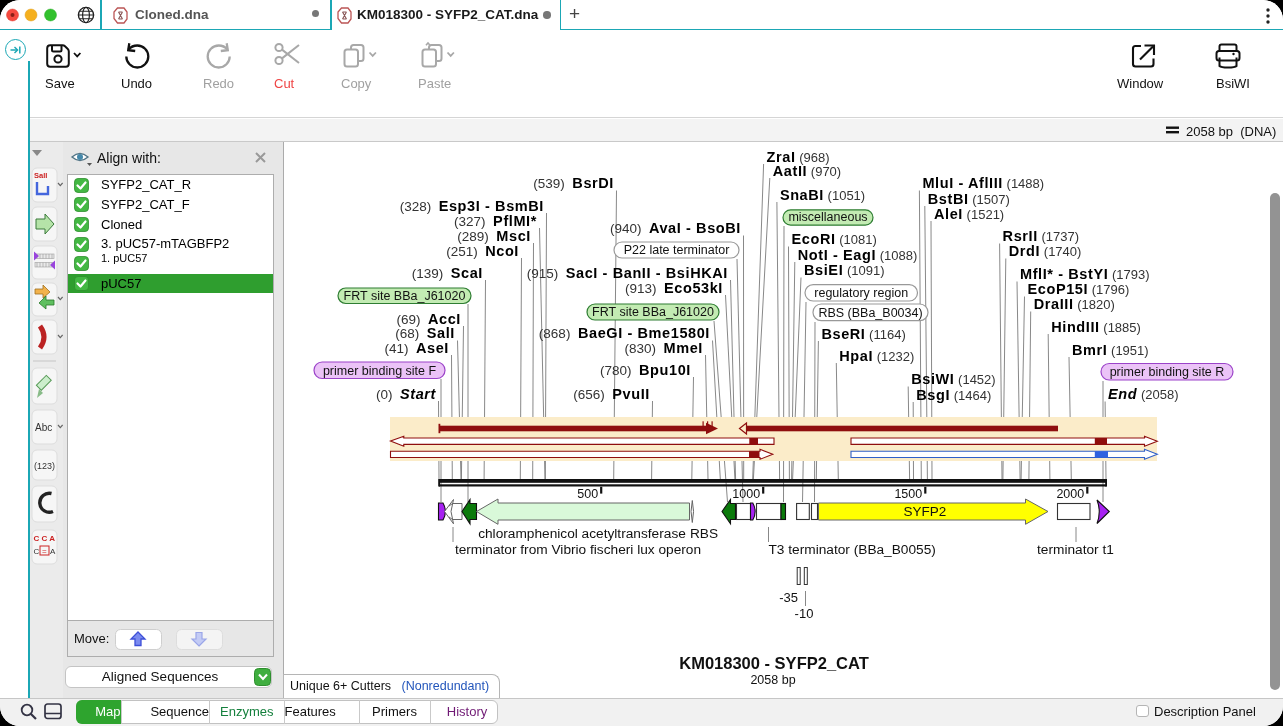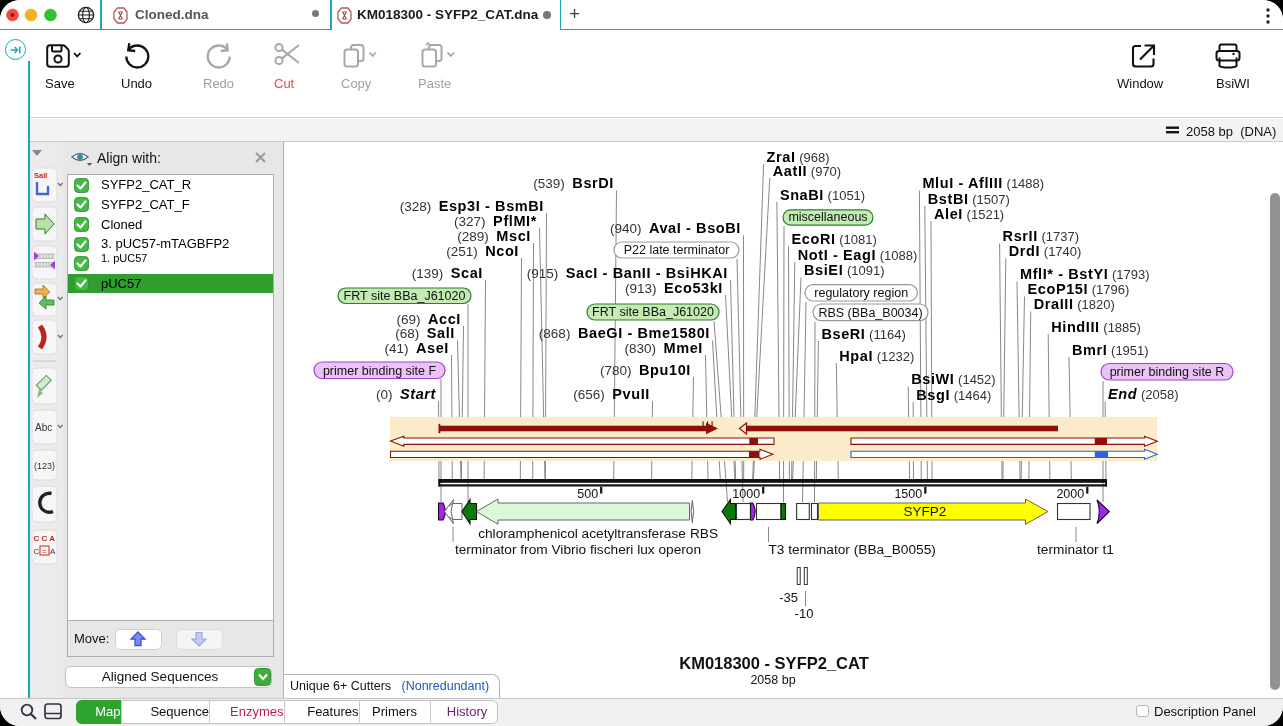--- a/index.html
+++ b/index.html
@@ -459,23 +459,23 @@
  <rect x="1" y="1" width="16" height="14.5" rx="2.5" fill="none" stroke="#334" stroke-width="1.7"></rect>
  <line x1="1" y1="10.5" x2="17" y2="10.5" stroke="#334" stroke-width="1.7"></line>
 </svg>
 
 <div class="abs" style="left:76px;top:699.5px;width:421.5px;height:24.5px;background:#fff;border:1px solid #C2C2C2;border-radius:6px;overflow:hidden"></div>
 
 <div class="abs" style="left:76px;top:699.5px;width:44.5px;height:24.5px;background:#2EA42E;border-radius:6px 0 0 6px;color:#fff;font-size:13px;text-align:right;line-height:24.5px">Map</div>
 
 <div class="abs" style="left:120.5px;top:699.5px;width:88.5px;height:24.5px;border-left:1px solid #C9C9C9;color:#111;font-size:13px;text-align:right;line-height:24.5px">Sequence</div>
 
-<div class="abs" style="left:209px;top:699.5px;width:74.5px;height:24.5px;border-left:1px solid #C9C9C9;color:#be185d;font-size:13px;text-align:right;line-height:24.5px">Enzymes</div>
-
-<div class="abs" style="left:283.5px;top:699.5px;width:75.0px;height:24.5px;border-left:1px solid #C9C9C9;color:#111;font-size:13px;text-align:right;line-height:24.5px">Features</div>
+<div class="abs" style="left:209px;top:699.5px;width:74.5px;height:24.5px;border-left:1px solid #C9C9C9;color:#15803d;font-size:13px;text-align:center;line-height:24.5px">Enzymes</div>
+
+<div class="abs" style="left:283.5px;top:699.5px;width:75.0px;height:24.5px;border-left:1px solid #C9C9C9;color:#111;font-size:13px;text-align:left;line-height:24.5px">Features</div>
 
 <div class="abs" style="left:358.5px;top:699.5px;width:71.0px;height:24.5px;border-left:1px solid #C9C9C9;color:#111;font-size:13px;text-align:center;line-height:24.5px">Primers</div>
 
 <div class="abs" style="left:429.5px;top:699.5px;width:74px;height:24.5px;border-left:1px solid #C9C9C9;color:#701a75;font-size:13px;text-align:center;line-height:24.5px">History</div>
 
 <div class="abs" style="left:1136px;top:704.5px;width:12.5px;height:12.5px;background:#fff;border:1.2px solid #B5B5B5;border-radius:3px"></div>
 <div class="abs" style="left:1154px;top:704px;font-size:13px;color:#111">Description Panel</div>
 
 </div>
 </body></html>

